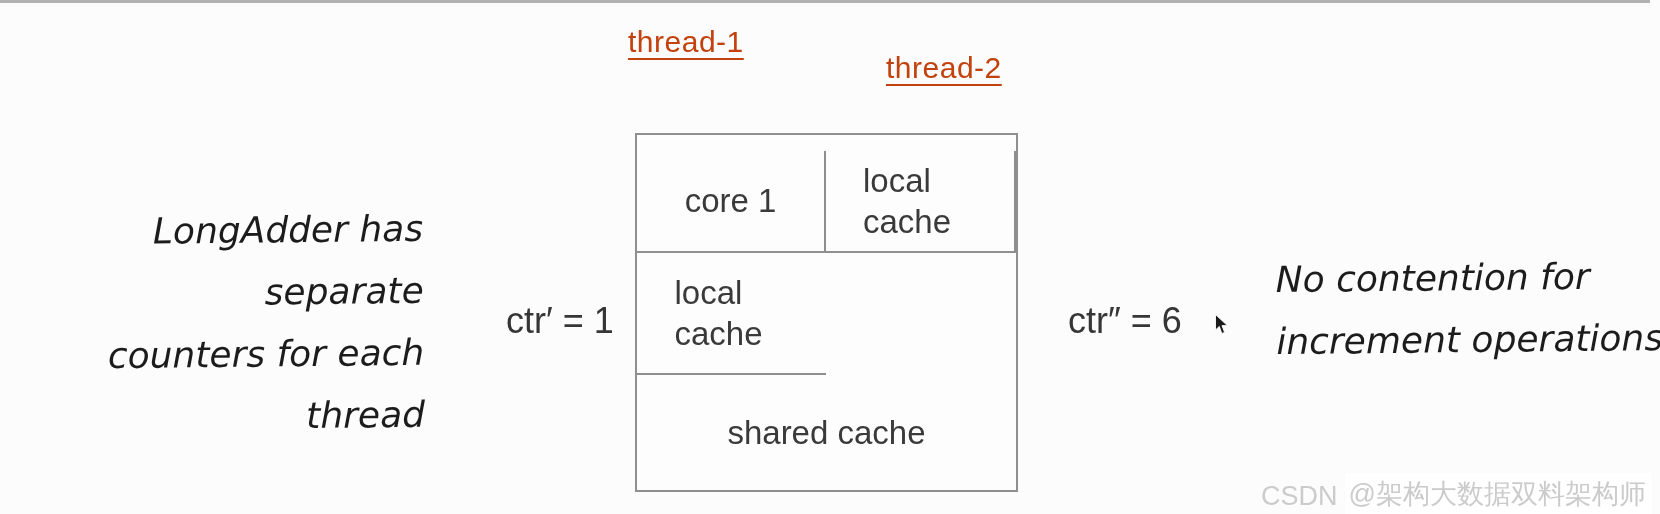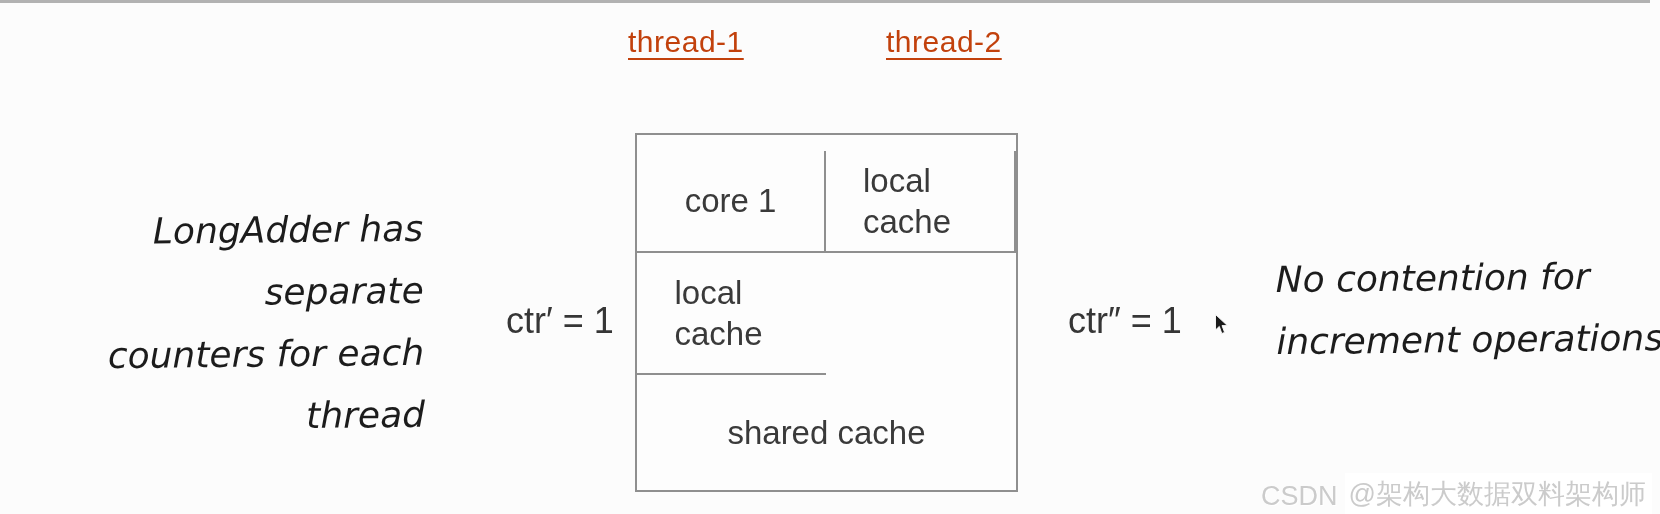--- a/index.html
+++ b/index.html
@@ -18,21 +18,21 @@
   }
   .thread-label {
     position:absolute; top:25px;
     font-size:30px; color:#c2410c;
     text-decoration:underline;
     text-decoration-thickness:2px;
     text-underline-offset:6px;
     letter-spacing:0.5px;
   }
   .thread-1 { left:628px; }
-  .thread-2 { left:886px; }
+  .thread-2 { left:886px;margin-top:26px; }
 
   .hand {
     font-family:"DejaVu Sans", sans-serif;
     font-style:italic;
     color:var(--handwriting, #1c1c1c);
     font-size:36px;
     line-height:62px;
   }
   .left-note {
     position:absolute; left:0; top:200px; width:424px;
@@ -107,21 +107,21 @@
   <div class="cell b-r b-b">core 1</div>
   <div class="cell b-r b-b">
     <span class="wrap-narrow">local cache</span>
   </div>
   <div class="cell b-b">
     <span class="wrap-narrow">local cache</span>
   </div>
   <div class="cell span2">shared cache</div>
 </div>
 
-<div class="counter counter-right">ctr″ = 1</div>
+<div class="counter counter-right">ctr″ = 6</div>
 
 <svg class="cursor-icon" viewBox="0 0 15 22" xmlns="http://www.w3.org/2000/svg">
   <path d="M1.5 0.5 L1.5 16 L5.3 12.4 L7.8 19.5 L10.6 18.4 L8 11.6 L13.4 11.6 Z" fill="#1a1a1a" stroke="#ffffff" stroke-width="0.9"></path>
 </svg>
 
 <div class="right-note hand">
   <div>No contention for</div>
   <div>increment operations</div>
 </div>
 

